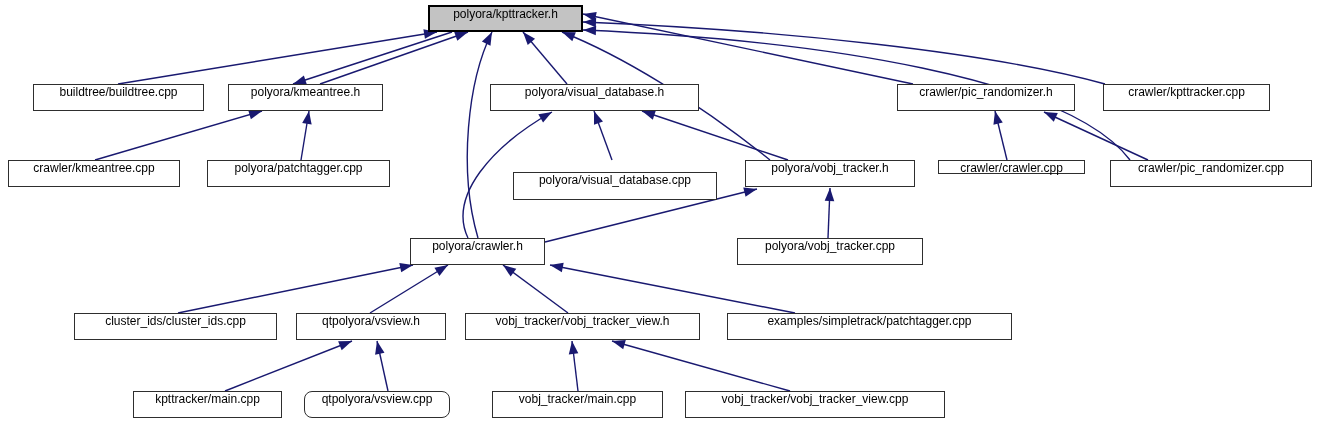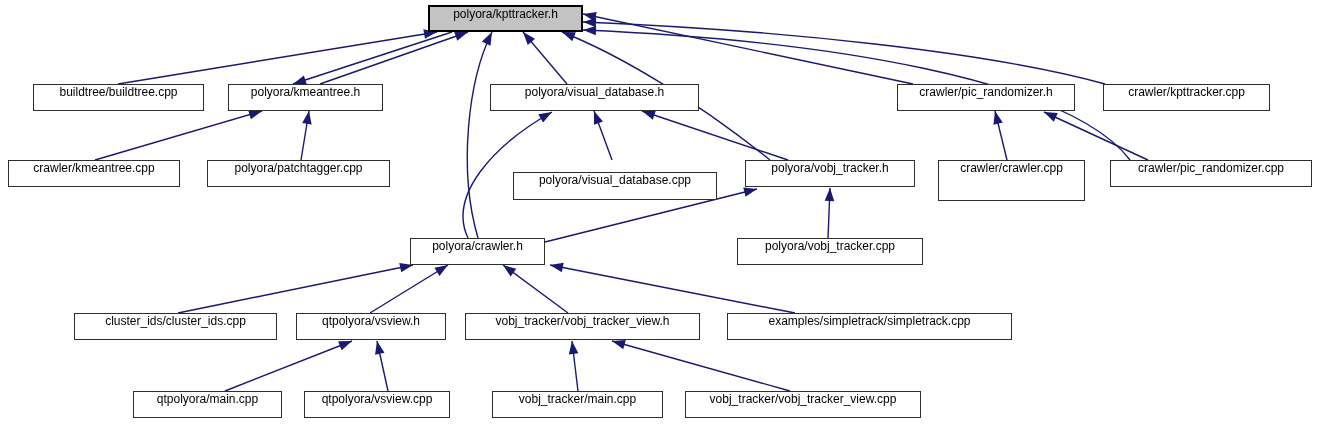--- a/index.html
+++ b/index.html
@@ -109,21 +109,21 @@
       </div>
       <div class="node" style="left: 207px; top: 160px; width: 183px; height: 27px;">
         <span>polyora/patchtagger.cpp</span>
       </div>
       <div class="node" style="left: 513px; top: 172px; width: 204px; height: 28px;">
         <span>polyora/visual_database.cpp</span>
       </div>
       <div class="node" style="left: 745px; top: 160px; width: 170px; height: 27px;">
         <span>polyora/vobj_tracker.h</span>
       </div>
-      <div class="node" style="left: 938px; top: 160px; width: 147px; height: 41px;">
+      <div class="node" style="left: 938px; top: 160px; width: 147px; height: 14px;">
         <span>crawler/crawler.cpp</span>
       </div>
       <div class="node" style="left: 1110px; top: 160px; width: 202px; height: 27px;">
         <span>crawler/pic_randomizer.cpp</span>
       </div>
       <div class="node" style="left: 410px; top: 238px; width: 135px; height: 27px;">
         <span>polyora/crawler.h</span>
       </div>
       <div class="node" style="left: 737px; top: 238px; width: 186px; height: 27px;">
         <span>polyora/vobj_tracker.cpp</span>
@@ -131,28 +131,28 @@
       <div class="node" style="left: 74px; top: 313px; width: 203px; height: 27px;">
         <span>cluster_ids/cluster_ids.cpp</span>
       </div>
       <div class="node" style="left: 296px; top: 313px; width: 150px; height: 27px;">
         <span>qtpolyora/vsview.h</span>
       </div>
       <div class="node" style="left: 465px; top: 313px; width: 235px; height: 27px;">
         <span>vobj_tracker/vobj_tracker_view.h</span>
       </div>
       <div class="node" style="left: 727px; top: 313px; width: 285px; height: 27px;">
-        <span>examples/simpletrack/simpletrack.cpp</span>
+        <span>examples/simpletrack/patchtagger.cpp</span>
       </div>
       <div class="node" style="left: 133px; top: 391px; width: 149px; height: 27px;">
-        <span>qtpolyora/main.cpp</span>
+        <span>kpttracker/main.cpp</span>
       </div>
-      <div class="node" style="left: 304px; top: 391px; width: 146px; height: 27px;">
+      <div class="node" style="left: 304px; top: 391px; width: 146px; height: 27px; border-radius: 8px;">
         <span>qtpolyora/vsview.cpp</span>
       </div>
       <div class="node" style="left: 492px; top: 391px; width: 171px; height: 27px;">
         <span>vobj_tracker/main.cpp</span>
       </div>
-      <div class="node" style="left: 685px; top: 391px; width: 236px; height: 27px;">
+      <div class="node" style="left: 685px; top: 391px; width: 260px; height: 27px;">
         <span>vobj_tracker/vobj_tracker_view.cpp</span>
       </div>
     </div>
 </div>
 
 </body></html>

